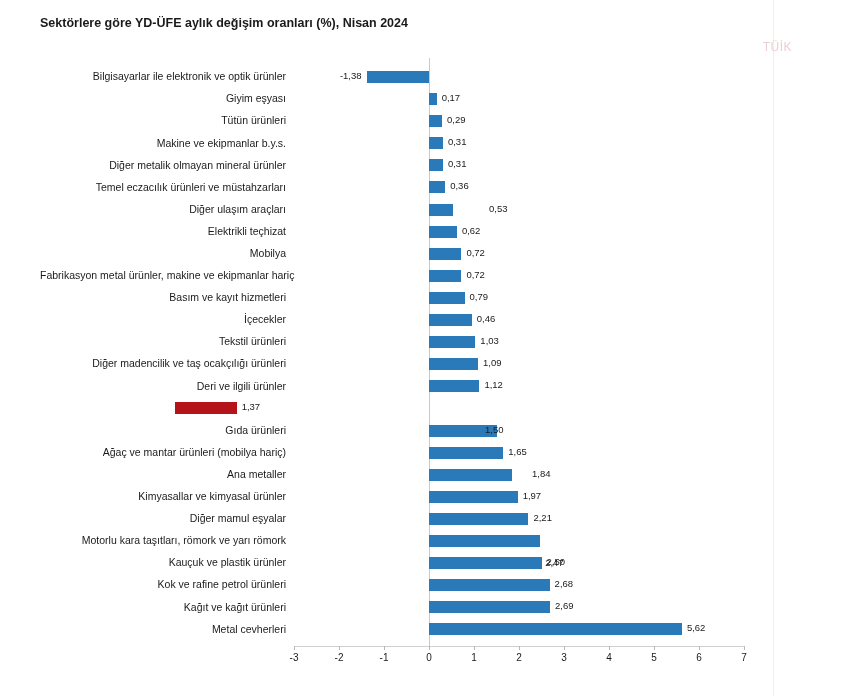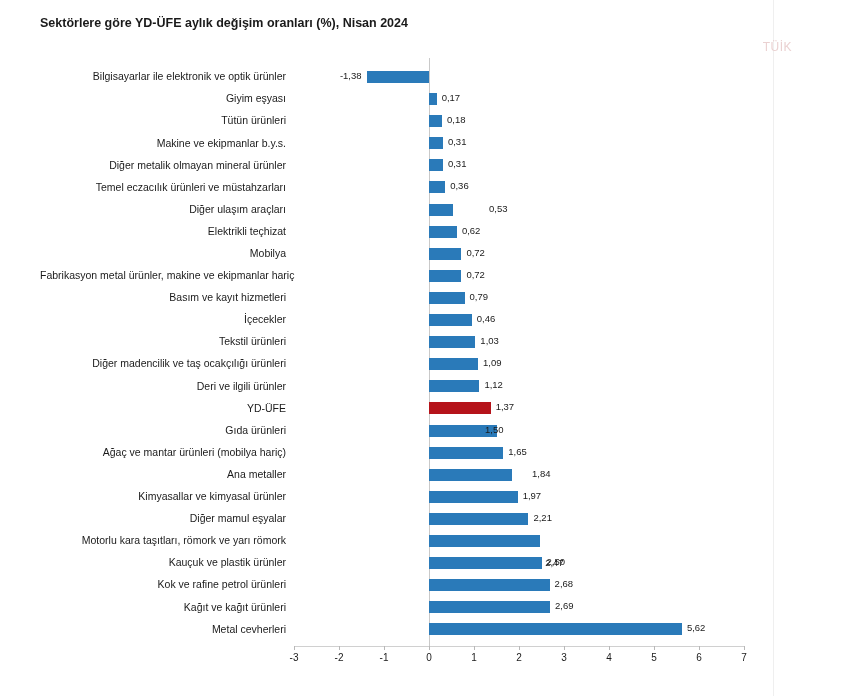--- a/index.html
+++ b/index.html
@@ -159,21 +159,21 @@
           <div class="row-label">Giyim eşyası</div>
           <div class="bar-area">
             <div class="bar" style="left: 135px; width: 7.65px;"></div>
             <div class="bar-value" style="left: 147.65px;">0,17</div>
           </div>
         </div>
         <div class="row">
           <div class="row-label">Tütün ürünleri</div>
           <div class="bar-area">
             <div class="bar" style="left: 135px; width: 13.05px;"></div>
-            <div class="bar-value" style="left: 153.05px;">0,18</div>
+            <div class="bar-value" style="left: 153.05px;">0,29</div>
           </div>
         </div>
         <div class="row">
           <div class="row-label">Makine ve ekipmanlar b.y.s.</div>
           <div class="bar-area">
             <div class="bar" style="left: 135px; width: 13.95px;"></div>
             <div class="bar-value" style="left: 153.95px;">0,31</div>
           </div>
         </div>
         <div class="row">
@@ -247,21 +247,20 @@
           </div>
         </div>
         <div class="row">
           <div class="row-label">Deri ve ilgili ürünler</div>
           <div class="bar-area">
             <div class="bar" style="left: 135px; width: 50.4px;"></div>
             <div class="bar-value" style="left: 190.4px;">1,12</div>
           </div>
         </div>
         <div class="row">
-          <div class="row-label">YD-ÜFE</div>
           <div class="bar-area">
             <div class="bar highlight" style="left: 135px; width: 61.65px;"></div>
             <div class="bar-value" style="left: 201.65px;">1,37</div>
           </div>
         </div>
         <div class="row">
           <div class="row-label">Gıda ürünleri</div>
           <div class="bar-area">
             <div class="bar" style="left: 135px; width: 67.5px;"></div>
             <div class="bar-value" style="left: 191px;">1,50</div>

